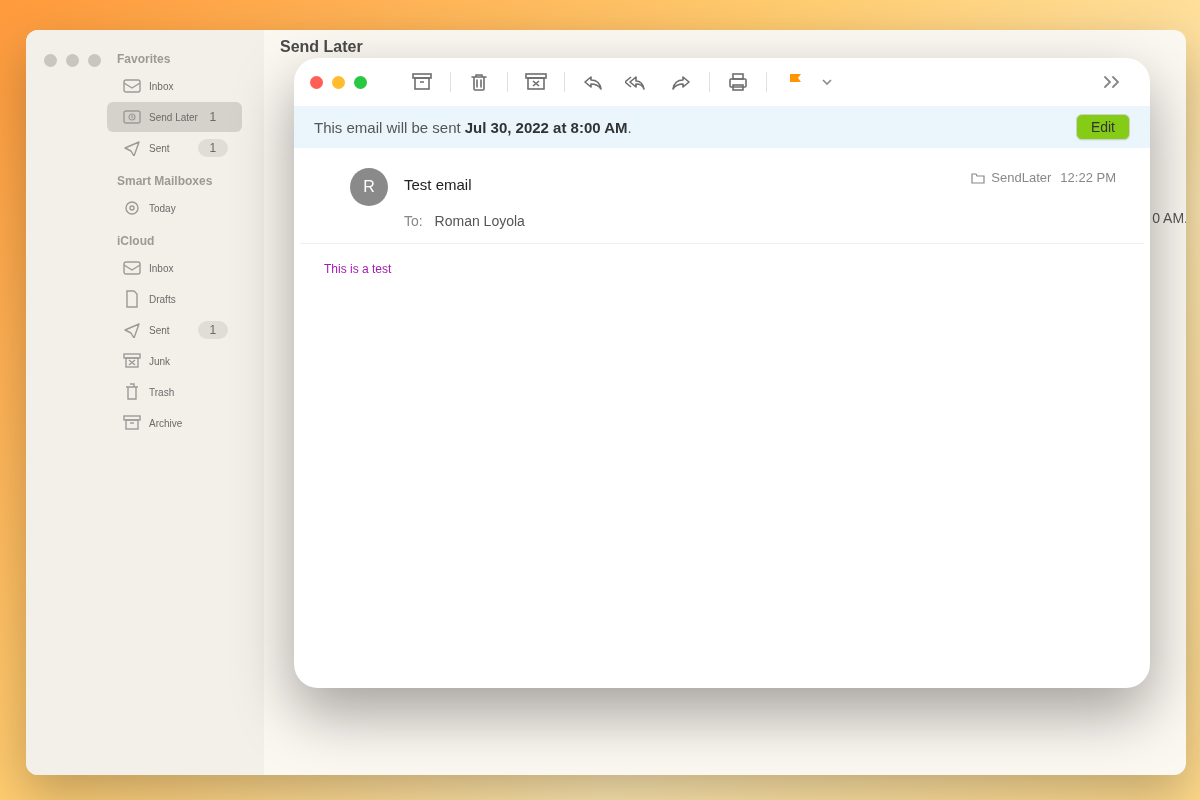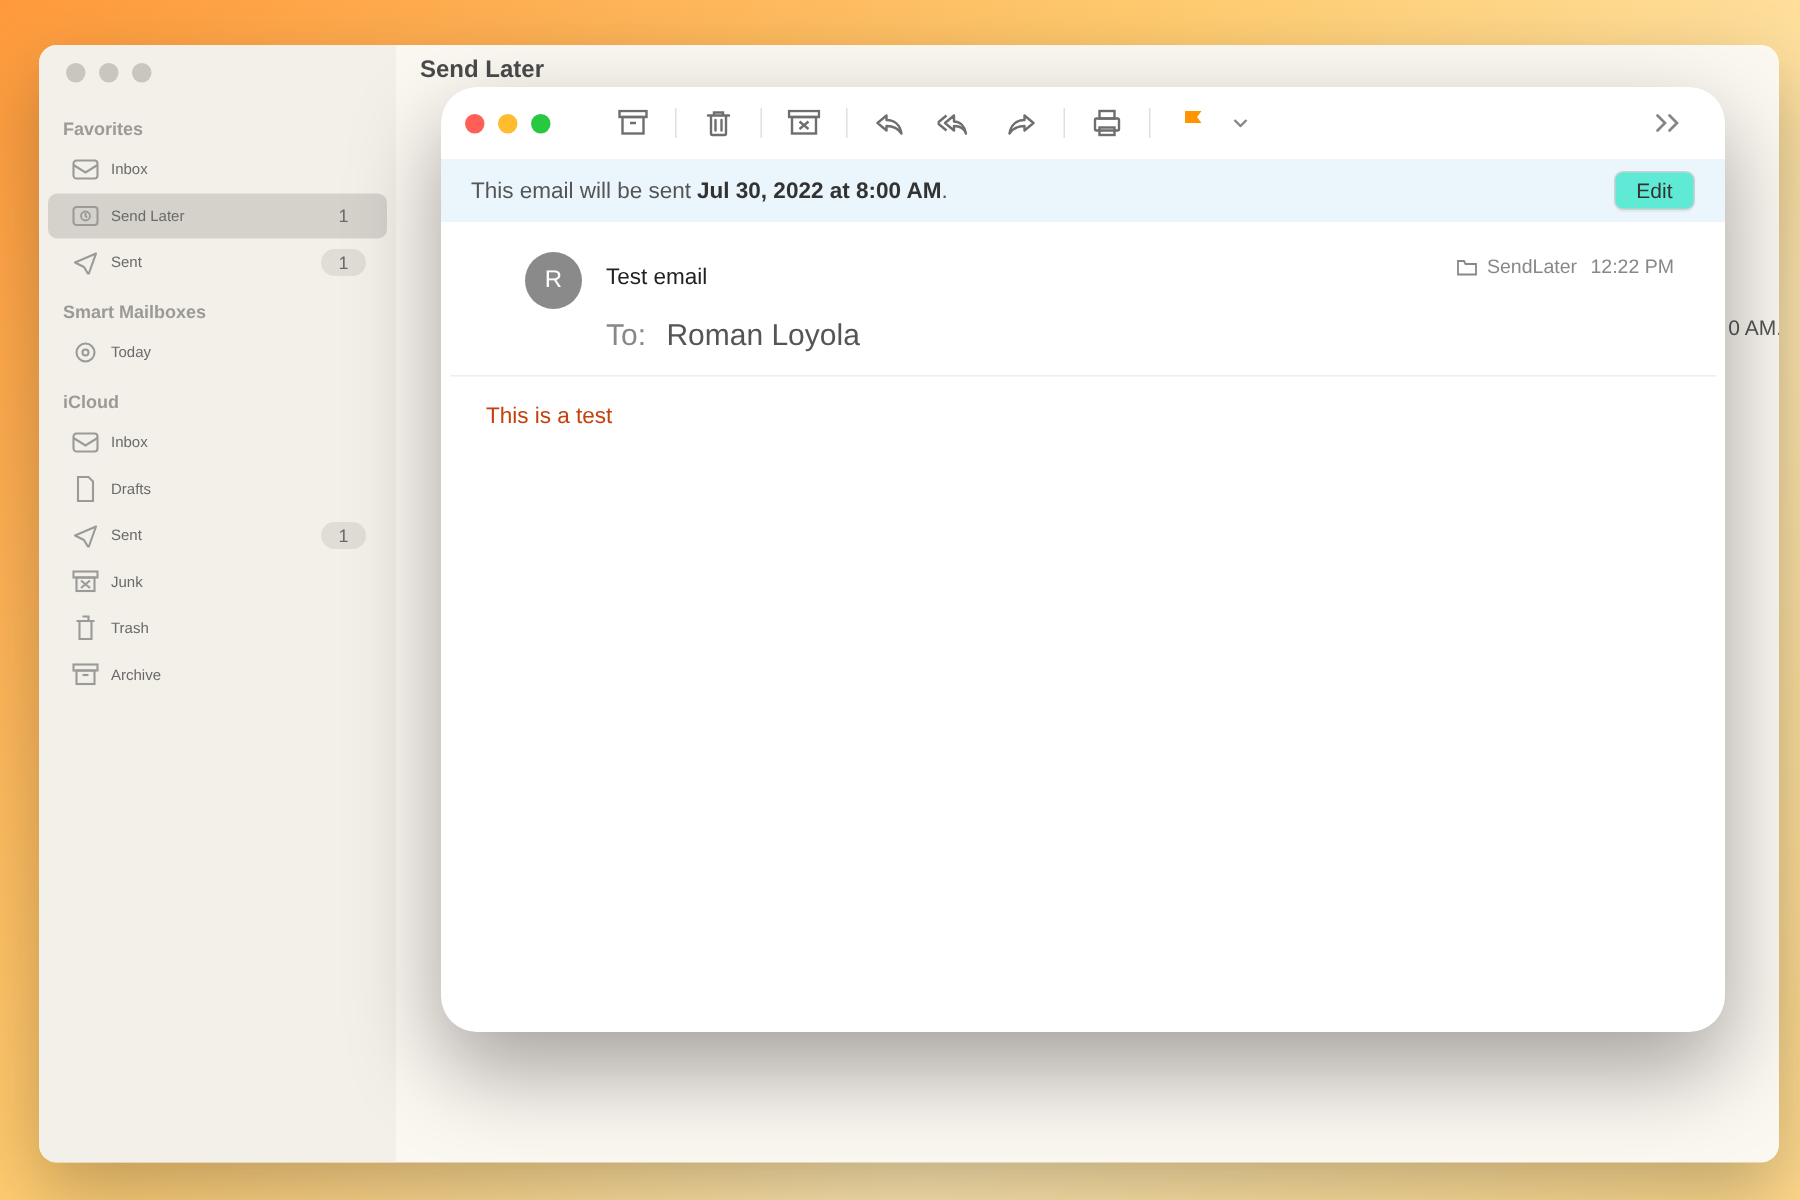--- a/index.html
+++ b/index.html
@@ -1,18 +1,18 @@
 <!DOCTYPE html>
 <html><head>
 <meta charset="utf-8">
 <style>
 html,body{margin:0;padding:0;width:1200px;height:800px;overflow:hidden;font-family:-apple-system,Helvetica,Arial,sans-serif;}
 .desktop{width:1200px;height:800px;position:relative;background:linear-gradient(135deg,#ff9a3c 0%,#ffcc70 40%,#ffe8b0 70%,#ffd98a 100%);}
 .mail-window{position:absolute;left:26px;top:30px;width:1160px;height:745px;background:#fbf7f1;border-radius:12px;box-shadow:0 20px 50px rgba(0,0,0,.25);overflow:hidden;display:flex;}
-.sidebar{width:238px;height:100%;background:rgba(242,238,232,.9);display:flex;flex-direction:column;padding-top:0;}
+.sidebar{width:238px;height:100%;background:rgba(242,238,232,.9);display:flex;padding-top:12px;}
 .traffic{display:flex;gap:9px;padding:12px 0 14px 18px;}
 .dot{width:13px;height:13px;border-radius:50%;}
 .dot.dim{background:#c9c5bf;}
 .section-label{font-size:12px;font-weight:600;color:#9c9a96;padding:10px 16px 4px 16px;}
 .side-item{display:flex;align-items:center;height:30px;padding:0 14px;margin:1px 6px;border-radius:6px;color:#6a6a6a;cursor:default;}
 .side-item.selected{background:rgba(0,0,0,.12);}
 .side-item .icon{width:22px;display:flex;align-items:center;justify-content:center;color:#9a9a98;}
 .side-item .label{font-size:10px;margin-left:6px;flex:1;}
 .side-item .badge{font-size:12px;background:rgba(0,0,0,.08);color:#6a6a6a;min-width:18px;height:18px;border-radius:9px;display:flex;align-items:center;justify-content:center;padding:0 6px;}
 .side-item .badge.plain{background:none;}
@@ -26,31 +26,31 @@
 .dot.yellow{background:#febc2e;}
 .dot.green{background:#28c840;}
 .tool-icons{display:flex;align-items:center;margin-left:24px;gap:0;}
 .tbtn{width:44px;height:34px;display:flex;align-items:center;justify-content:center;color:#6e6e6e;cursor:default;}
 .tbtn.flag{color:#ff9500;}
 .tdiv{width:1px;height:20px;background:#e0e0e0;margin:0 6px;}
 .spacer{flex:1;}
 .more{color:#858585;}
 .banner{background:#eaf6fb;height:42px;display:flex;align-items:center;padding:0 20px;font-size:15px;color:#555;}
 .banner-date{font-weight:700;color:#333;margin-left:4px;}
-.edit-btn{margin-left:auto;background:#5eead4;border:1px solid #d0d0d0;border-radius:6px;padding:4px 14px;font-size:14px;color:#333;cursor:default;box-shadow:0 1px 1px rgba(0,0,0,.05);}
+.edit-btn{margin-left:auto;background:#84cc16;border:1px solid #d0d0d0;border-radius:6px;padding:4px 14px;font-size:14px;color:#333;cursor:default;box-shadow:0 1px 1px rgba(0,0,0,.05);}
 .header-block{padding:20px 28px 14px 28px;border-bottom:1px solid #eee;display:flex;margin:0 28px;margin-left:6px;margin-right:6px;}
 .left-head{padding-left:22px;}
 .avatar{width:38px;height:38px;border-radius:50%;background:#8a8a8a;color:#fff;display:flex;align-items:center;justify-content:center;font-size:16px;font-weight:500;}
 .meta{margin-left:16px;flex:1;padding-top:8px;}
 .subject{font-size:15px;color:#222;margin-bottom:20px;}
-.to-line{font-size:20px;color:#555;}
+.to-line{font-size:14px;color:#555;}
 .to-line .lbl{color:#888;margin-right:8px;}
 .right-head{display:flex;gap:9px;align-items:flex-start;font-size:13px;color:#888;padding-top:2px;}
 .folder-tag{display:flex;align-items:center;gap:6px;}
-.body-text{padding:18px 30px;font-size:15px;color:#c2410c;}
+.body-text{padding:18px 30px;font-size:12px;color:#a21caf;}
 svg{display:block;}
 </style>
 </head>
 <body>
 
 <div class="desktop">
 
   <div class="mail-window">
 
     <div class="sidebar">

